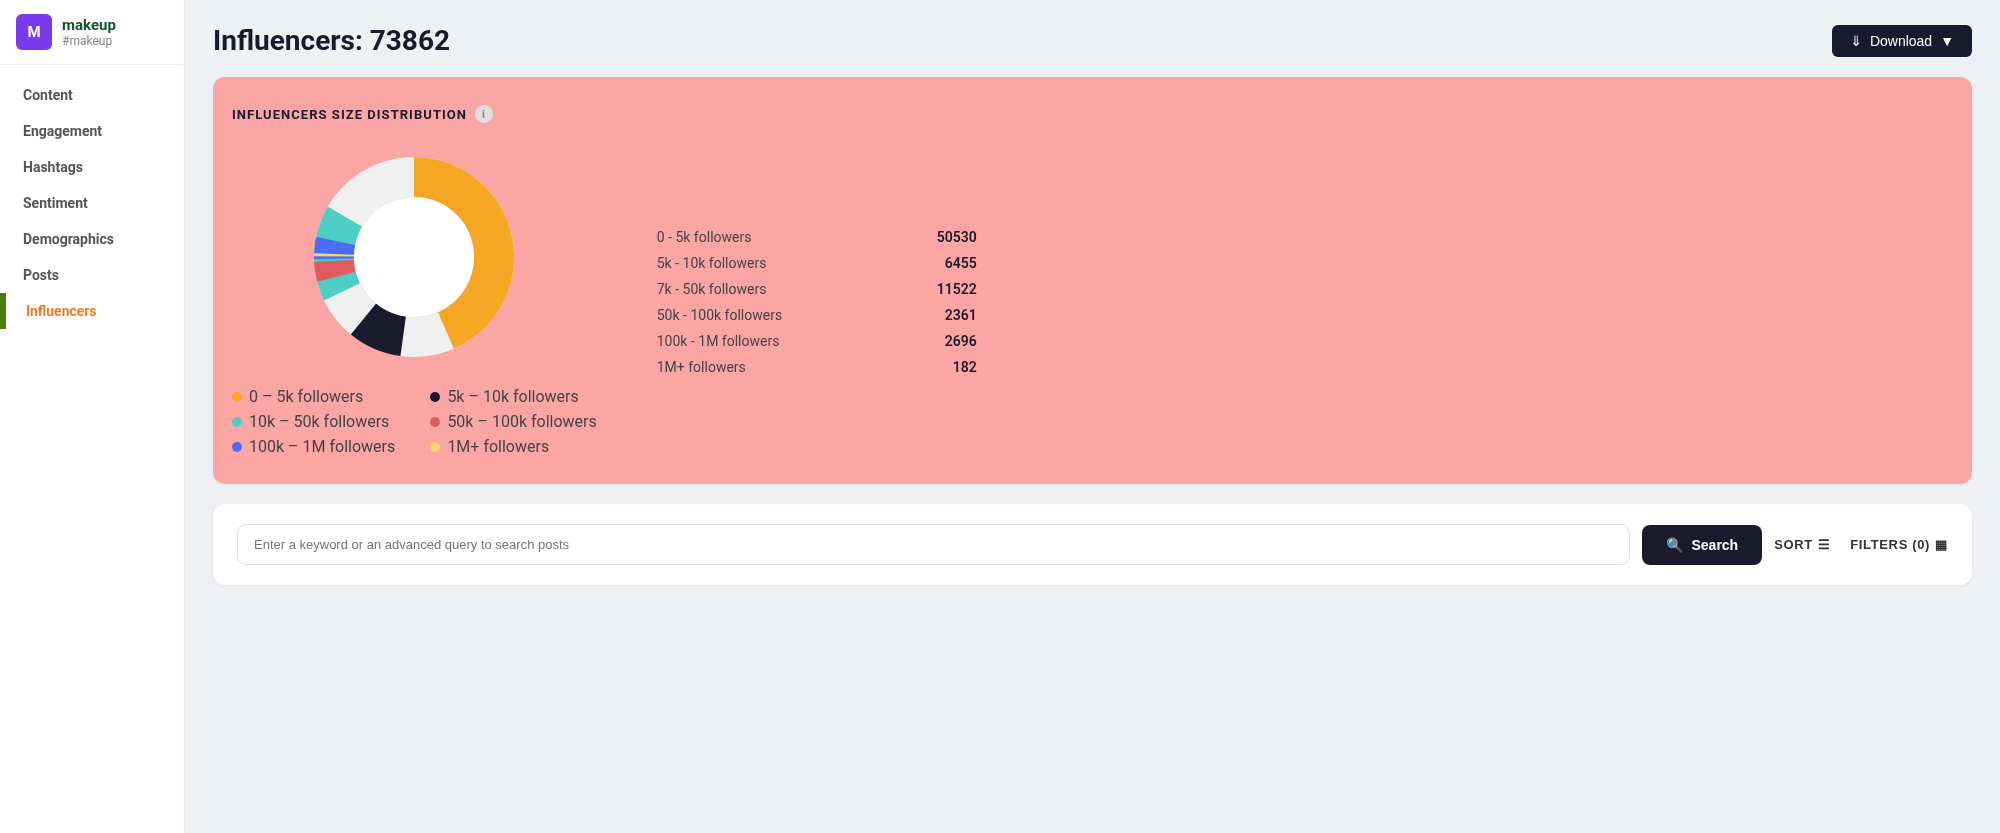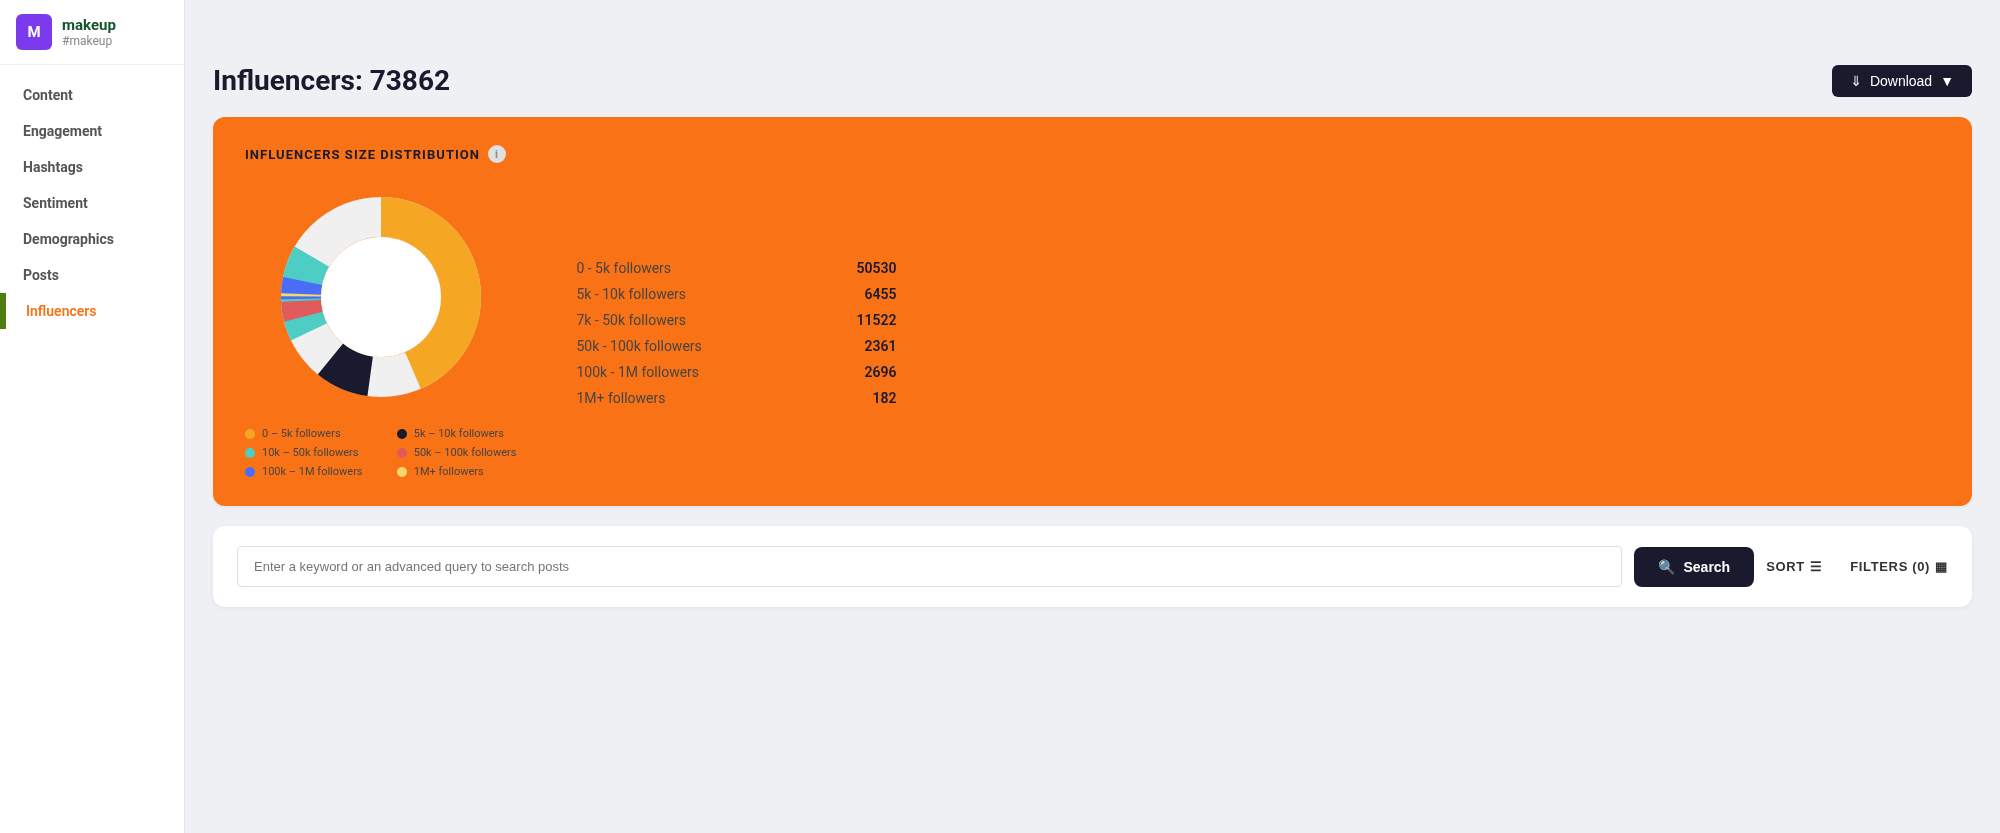--- a/index.html
+++ b/index.html
@@ -68,21 +68,20 @@
     }
 
     
     .main {
       flex: 1;
       display: flex;
       flex-direction: column;
       overflow-y: auto;
       padding: 24px 28px;
       gap: 20px;
-      margin-top: 40px;
     }
 
     
     .topbar {
       display: flex;
       align-items: center;
       justify-content: space-between;
     }
     .page-title {
       font-size: 28px;
@@ -97,23 +96,23 @@
       padding: 8px 18px;
       font-size: 14px;
       cursor: pointer;
       display: flex;
       align-items: center;
       gap: 8px;
     }
 
     
     .card {
-      background: #f97316;
+      background: #fca5a5;
       border-radius: 12px;
-      padding: 28px 32px;
+      padding: 28px 19px;
       box-shadow: 0 1px 4px rgba(0,0,0,0.06);
     }
     .card-title {
       font-size: 13px;
       font-weight: 700;
       letter-spacing: 0.08em;
       color: #1a1a2e;
       margin-bottom: 24px;
       display: flex;
       align-items: center;
@@ -153,21 +152,21 @@
 
     .legend {
       display: grid;
       grid-template-columns: 1fr 1fr;
       gap: 6px 32px;
     }
     .legend-item {
       display: flex;
       align-items: center;
       gap: 7px;
-      font-size: 11px;
+      font-size: 16px;
       color: #444;
       white-space: nowrap;
     }
     .legend-dot {
       width: 10px;
       height: 10px;
       border-radius: 50%;
       flex-shrink: 0;
     }
 
@@ -194,21 +193,21 @@
       border-radius: 12px;
       padding: 20px 24px;
       box-shadow: 0 1px 4px rgba(0,0,0,0.06);
       display: flex;
       align-items: center;
       gap: 12px;
     }
     .search-input {
       flex: 1;
       border: 1.5px solid #e0e0e0;
-      border-radius: 4px;
+      border-radius: 9px;
       padding: 12px 16px;
       font-size: 13px;
       color: #888;
       outline: none;
       background: #fff;
     }
     .search-btn {
       background: #1a1a2e;
       color: #fff;
       border: none;
@@ -218,21 +217,21 @@
       font-weight: 600;
       cursor: pointer;
       display: flex;
       align-items: center;
       gap: 8px;
     }
 
     .filter-area {
       display: flex;
       align-items: center;
-      gap: 28px;
+      gap: 20px;
       margin-left: auto;
     }
     .sort-btn, .filter-btn {
       background: none;
       border: none;
       font-size: 13px;
       font-weight: 600;
       color: #333;
       cursor: pointer;
       display: flex;

